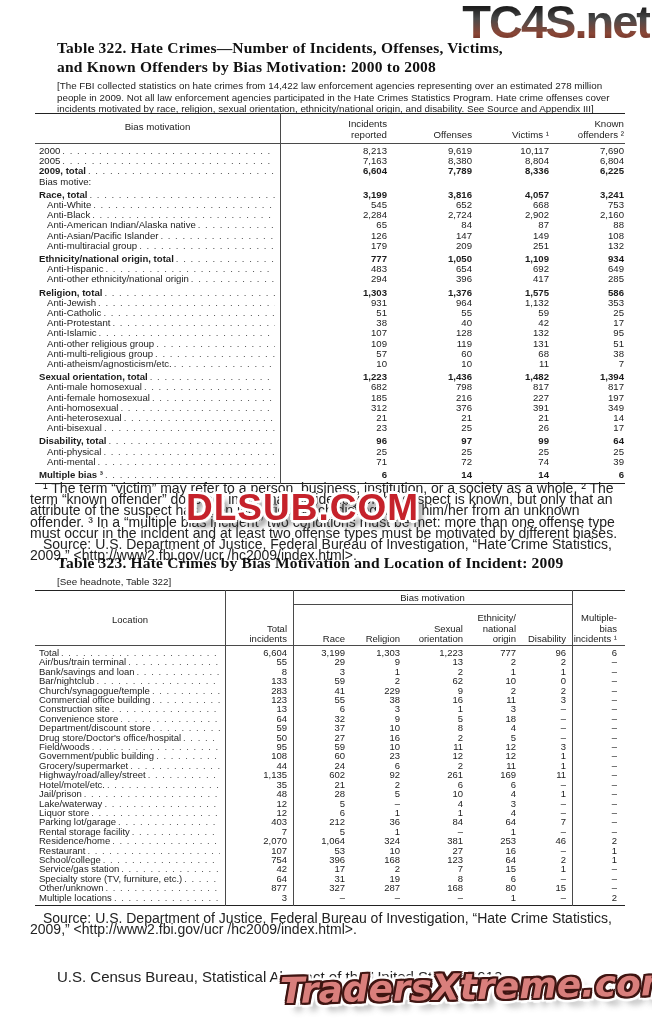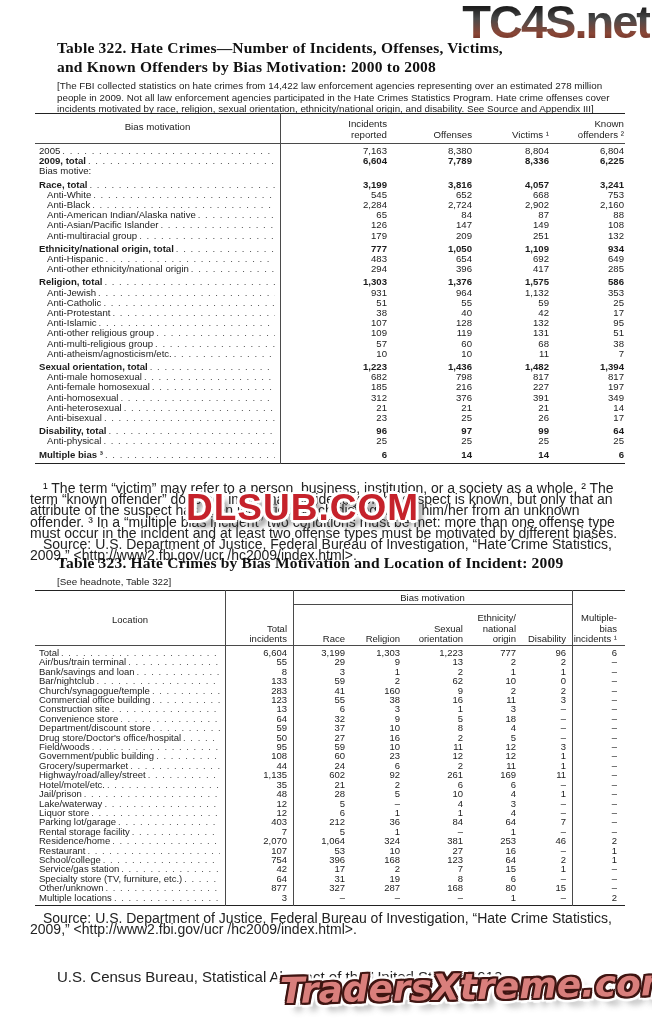--- a/index.html
+++ b/index.html
@@ -125,20 +125,30 @@
       <div class="hc v1">Incidents
 reported</div>
       <div class="hc v2">Offenses</div>
       <div class="hc v3">Victims ¹</div>
       <div class="hc v4">Known
 offenders ²</div>
     </div>
     <div class="b322">
         <div class="r322">
           <div class="stub">
+            <span class="lbl">2000</span>
+            <span class="dots"></span>
+          </div>
+          <div class="cell v1">8,213</div>
+          <div class="cell v2">9,619</div>
+          <div class="cell v3">10,117</div>
+          <div class="cell v4">7,690</div>
+        </div>
+        <div class="r322">
+          <div class="stub">
             <span class="lbl">2005</span>
             <span class="dots"></span>
           </div>
           <div class="cell v1">7,163</div>
           <div class="cell v2">8,380</div>
           <div class="cell v3">8,804</div>
           <div class="cell v4">6,804</div>
         </div>
         <div class="r322 b">
           <div class="stub">
@@ -397,20 +407,30 @@
         </div>
         <div class="r322">
           <div class="stub ind">
             <span class="lbl">Anti-physical</span>
             <span class="dots"></span>
           </div>
           <div class="cell v1">25</div>
           <div class="cell v2">25</div>
           <div class="cell v3">25</div>
           <div class="cell v4">25</div>
+        </div>
+        <div class="r322">
+          <div class="stub ind">
+            <span class="lbl">Anti-mental</span>
+            <span class="dots"></span>
+          </div>
+          <div class="cell v1">71</div>
+          <div class="cell v2">72</div>
+          <div class="cell v3">74</div>
+          <div class="cell v4">39</div>
         </div>
         <div class="r322 b g">
           <div class="stub">
             <span class="lbl">Multiple bias ³</span>
             <span class="dots"></span>
           </div>
           <div class="cell v1">6</div>
           <div class="cell v2">14</div>
           <div class="cell v3">14</div>
           <div class="cell v4">6</div>
@@ -507,21 +527,21 @@
           <div class="cell d5">0</div>
           <div class="cell d6">–</div>
         </div>
         <div class="r323">
           <div class="stub">
             <span class="lbl">Church/synagogue/temple</span>
             <span class="dots"></span>
           </div>
           <div class="cell d0">283</div>
           <div class="cell d1">41</div>
-          <div class="cell d2">160</div>
+          <div class="cell d2">229</div>
           <div class="cell d3">9</div>
           <div class="cell d4">2</div>
           <div class="cell d5">2</div>
           <div class="cell d6">–</div>
         </div>
         <div class="r323">
           <div class="stub">
             <span class="lbl">Commercial office building</span>
             <span class="dots"></span>
           </div>

